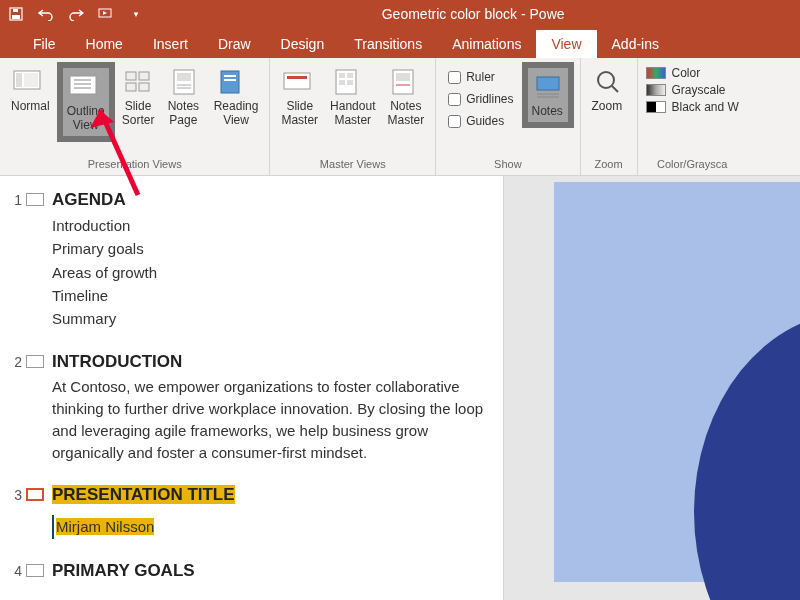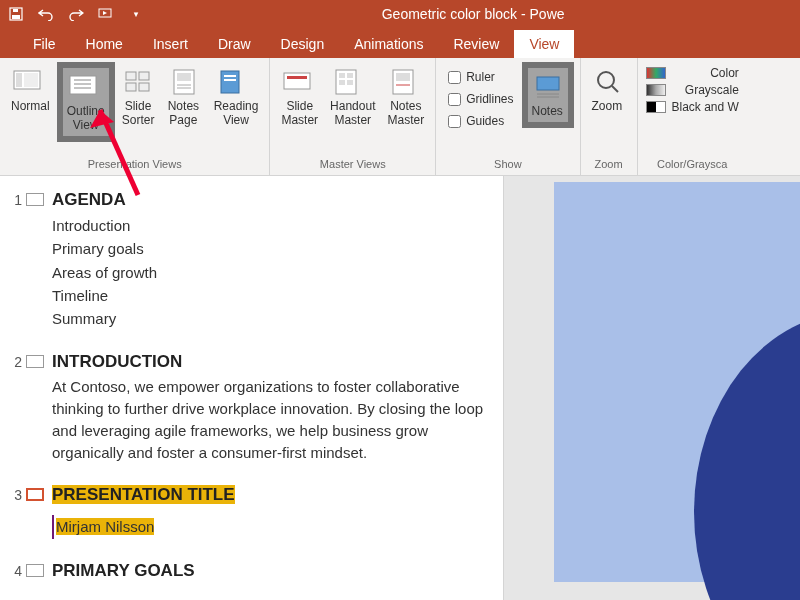--- a/index.html
+++ b/index.html
@@ -21,21 +21,21 @@
 .ribbon-group { border-right: 1px solid #d4d4d4; padding: 4px 6px 2px; display: flex; flex-direction: column; justify-content: space-between; }
 .ribbon-group-items { display: flex; gap: 2px; align-items: flex-start; }
 .ribbon-group-label { font-size: 11px; color: #666; text-align: center; padding-bottom: 3px; }
 .ribbon-btn { display: flex; flex-direction: column; align-items: flex-start; justify-content: flex-start; padding: 3px 4px; cursor: pointer; border: 1px solid transparent; min-width: 44px; }
 .ribbon-btn.active { background: #a3a3a3; border: 6px solid #737373; }
 .ribbon-btn-icon { width: 32px; height: 32px; margin-bottom: 2px; display:flex; align-items:center; justify-content:center; }
 .ribbon-btn-label { font-size: 12px; color: #333; text-align: center; line-height: 1.15; white-space: pre-line; }
 .checkbox-row { display: flex; align-items: center; gap: 5px; font-size: 12px; color: #333; padding: 2px 4px; }
 .checkbox-row input { width: 13px; height: 13px; }
 .color-list { display:flex; flex-direction:column; gap:3px; padding: 4px 2px; }
-.color-row { display:flex; align-items:center; gap:6px; font-size:12px; color:#333;justify-content:space-between; }
+.color-row { display:flex; align-items:center; gap:6px; font-size:12px; color:#333; }
 .swatch { width: 20px; height: 12px; border:1px solid #888; }
 
 
 .main { display: flex; height: 424px; }
 .outline-pane { width: 504px; background: #fff; border-right: 1px solid #d4d4d4; overflow: hidden; padding-top: 10px; }
 .slide-entry { display: flex; padding: 4px 10px 0 6px; }
 .slide-num { width: 16px; text-align: right; font-size: 14px; color: #555; padding-top: 2px; }
 .slide-thumb { width: 18px; height: 13px; border: 1px solid #999; background: #fff; margin: 3px 8px 0 4px; flex-shrink: 0; }
 .slide-thumb.sel { border: 2px solid #d35230; }
 .slide-body { flex: 1; }
@@ -84,23 +84,24 @@
   </div>
   <div class="title-text">Geometric color block  -  Powe</div>
 </div>
 
 <div class="ribbon-tabs">
   <div class="ribbon-tab">File</div>
   <div class="ribbon-tab">Home</div>
   <div class="ribbon-tab">Insert</div>
   <div class="ribbon-tab">Draw</div>
   <div class="ribbon-tab">Design</div>
+  <div class="ribbon-tab">Transitions</div>
   <div class="ribbon-tab">Animations</div>
-  <div class="ribbon-tab">Review</div>
   <div class="ribbon-tab active">View</div>
+  <div class="ribbon-tab">Add-ins</div>
 </div>
 
 <div class="ribbon">
 
   <div class="ribbon-group">
     <div class="ribbon-group-items">
       <div class="ribbon-btn">
         <div class="ribbon-btn-icon">
             <svg width="28" height="24">
               <rect x="1" y="1" width="26" height="18" fill="#fff" stroke="#999"></rect>
@@ -288,21 +289,21 @@
         <div class="slide-title">INTRODUCTION</div>
         <div class="slide-para">At Contoso, we empower organizations to foster collaborative thinking to further drive workplace innovation. By closing the loop and leveraging agile frameworks, we help business grow organically and foster a consumer-first mindset.</div>
       </div>
     </div>
 
     <div class="slide-entry" style="margin-top:18px;">
       <div class="slide-num">3</div>
       <div class="slide-thumb sel"></div>
       <div class="slide-body">
         <div class="slide-title"><span class="hl">PRESENTATION TITLE</span></div>
-        <div style="border-left:2px solid #701a75; padding-left:2px; margin-top:6px;">
+        <div style="border-left:2px solid #0c4a6e; padding-left:2px; margin-top:6px;">
           <div class="slide-bullet"><span class="hl">Mirjam Nilsson</span></div>
         </div>
       </div>
     </div>
 
     <div class="slide-entry" style="margin-top:18px;">
       <div class="slide-num">4</div>
       <div class="slide-thumb"></div>
       <div class="slide-body">
         <div class="slide-title">PRIMARY GOALS</div>

